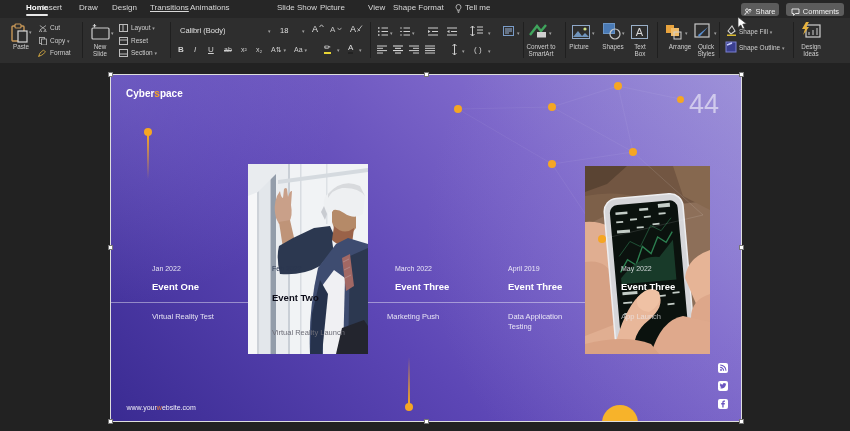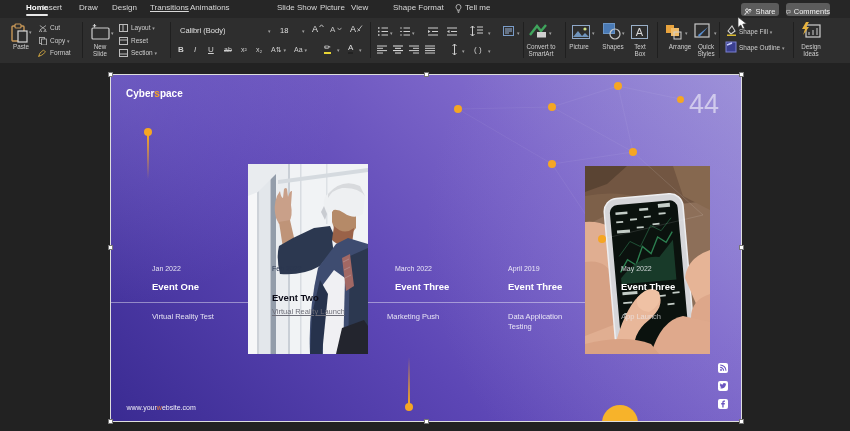--- a/index.html
+++ b/index.html
@@ -48,31 +48,31 @@
 <div class="abs" style="left:0; top:0; width:2px; height:63px; background:#3c3c3c;"></div>
 <div id="menubar">
   <span class="mi act" style="left:6px;margin-left:20px;">Home</span>
   <span class="mi" style="left:42px;">Insert</span>
   <span class="mi" style="left:79px;">Draw</span>
   <span class="mi" style="left:112px;">Design</span>
   <span class="mi" style="left:150px;text-decoration:underline;">Transitions</span>
   <span class="mi" style="left:190px;">Animations</span>
   <span class="mi" style="left:277px;">Slide Show</span>
   <span class="mi" style="left:320px;">Picture</span>
-  <span class="mi" style="left:351px;">View</span>
+  <span class="mi" style="left:368px;">View</span>
   <span class="mi" style="left:393px;">Shape Format</span>
   <svg class="abs" style="left:455px; top:4px;" width="7" height="9" viewBox="0 0 7 9">
         <path d="M3.5 0.5 A2.6 2.6 0 0 1 6 3 Q6 4.5 4.8 5.3 L4.8 6.2 L2.2 6.2 L2.2 5.3 Q1 4.5 1 3 A2.6 2.6 0 0 1 3.5 0.5 Z M2.5 7.2 L4.5 7.2 M2.8 8.4 L4.2 8.4" fill="none" stroke="#cfcfcf" stroke-width="0.8"></path>
       </svg>
   <span class="mi" style="left:465px;">Tell me</span>
   <div class="topbtn" style="left:741px; width:38px;"><svg width="8" height="8" viewBox="0 0 8 8">
           <circle cx="3" cy="2.2" r="1.4" fill="none" stroke="#f0f0f0" stroke-width="0.9"></circle>
           <path d="M0.8 7 Q1 4.6 3 4.6 Q4.4 4.6 4.8 5.6 M6 1 L6 4.4 M4.6 2.4 L6 1 L7.4 2.4" fill="none" stroke="#f0f0f0" stroke-width="0.9"></path>
         </svg>Share</div>
-  <div class="topbtn" style="left:786px; width:44px;"><svg width="9" height="8" viewBox="0 0 9 8">
+  <div class="topbtn" style="left:786px; width:58px;"><svg width="9" height="8" viewBox="0 0 9 8">
           <path d="M1 1 L8 1 L8 5.5 L4.5 5.5 L2.5 7.3 L2.5 5.5 L1 5.5 Z" fill="none" stroke="#f0f0f0" stroke-width="0.9"></path>
         </svg>Comments</div>
 </div>
 
 <div id="ribbon">
 
   <svg class="ricon" style="left:10px; top:5px;" width="20" height="20" viewBox="0 0 20 20">
     <rect x="2" y="3" width="12" height="15" rx="1" fill="none" stroke="#c89858" stroke-width="1.4"></rect>
     <rect x="5" y="1" width="6" height="4" rx="1" fill="#2e2e2e" stroke="#c89858" stroke-width="1.2"></rect>
     <rect x="8" y="8" width="9" height="11" fill="#2e2e2e" stroke="#d8d8d8" stroke-width="1.2"></rect>
@@ -461,21 +461,21 @@
   </svg>
 
   <div class="odot" style="left:487px; top:160px; width:8px; height:8px;"></div>
 
   <div class="datelbl" style="left:41px; top:190px;">Jan 2022</div>
   <div class="evt" style="left:41px; top:206px;">Event One</div>
   <div class="desc" style="left:41px; top:236.5px;text-align:right;">Virtual Reality Test</div>
 
   <div class="datelbl" style="left:161px; top:190px; color:#2b3750;">Feb 2022</div>
   <div class="evt" style="left:161px; top:217px; color:#0c0c18;">Event Two</div>
-  <div class="desc" style="left:161px; top:232px; color:#6e6e78;text-decoration:underline;">Virtual Reality Launch</div>
+  <div class="desc" style="left:161px; top:253px; color:#6e6e78;">Virtual Reality Launch</div>
 
   <div class="datelbl" style="left:284px; top:190px;">March 2022</div>
   <div class="evt" style="left:284px; top:206px;">Event Three</div>
   <div class="desc" style="left:276px; top:236.5px;">Marketing Push</div>
 
   <div class="datelbl" style="left:397px; top:190px;">April 2019</div>
   <div class="evt" style="left:397px; top:206px;">Event Three</div>
   <div class="desc" style="left:397px; top:236.5px; width:62px;">Data Application Testing</div>
 
   <div class="datelbl" style="left:510px; top:190px; color:rgba(235,235,240,0.85);">May 2022</div>

